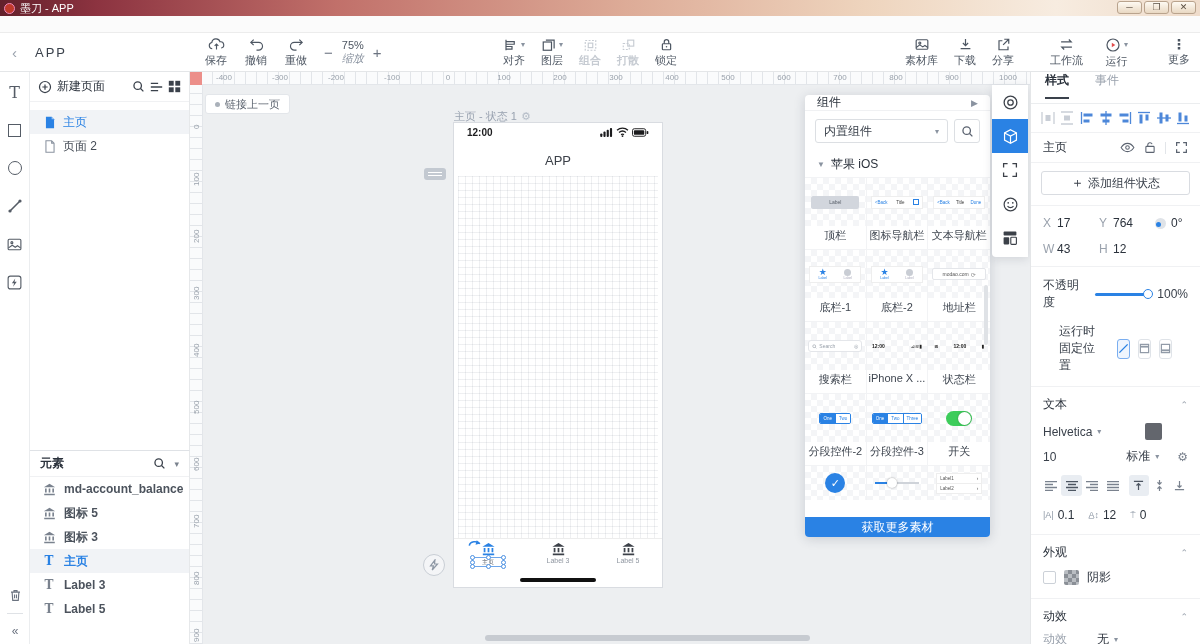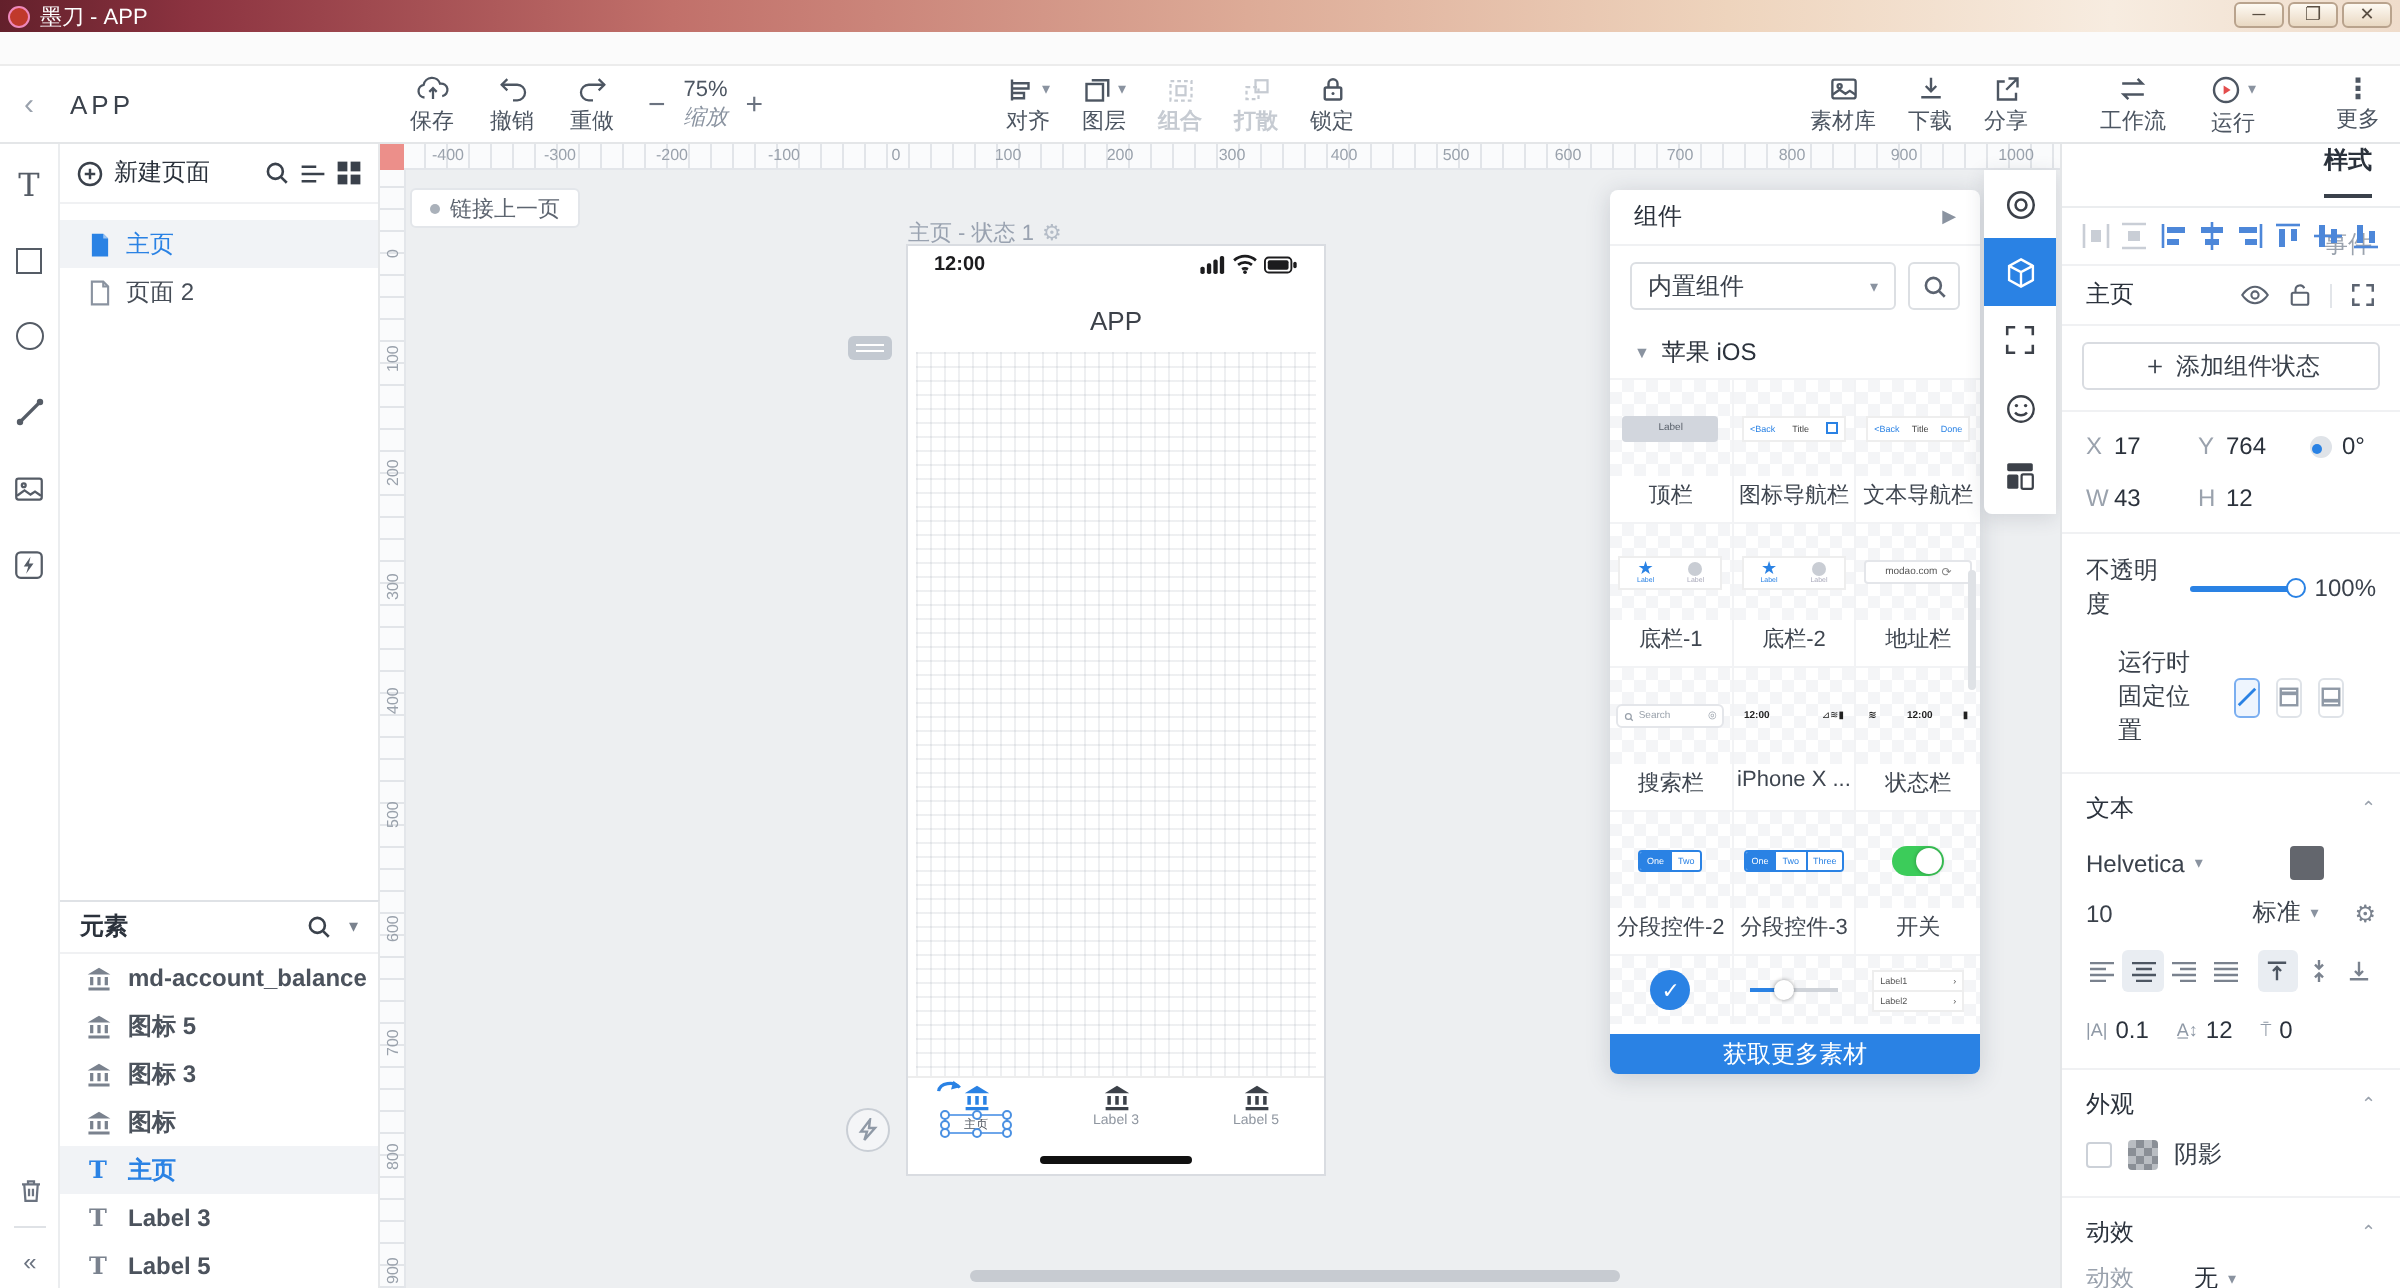--- a/index.html
+++ b/index.html
@@ -100,21 +100,21 @@
   #comment-ic { position:absolute; left:234px; top:96px; width:22px; height:12px; background:#c3c9d1; border-radius:3px;
     display:flex; flex-direction:column; justify-content:center; gap:2px; padding:0 4px; }
   #comment-ic i { display:block; height:1px; background:#fff; }
   #flash-badge { position:absolute; left:233px; top:482px; width:22px; height:22px; border-radius:50%; background:#f4f5f7; border:1px solid #c9ced5;
     display:flex; align-items:center; justify-content:center; }
   #hscroll { position:absolute; left:295px; top:563px; width:325px; height:6px; border-radius:3px; background:#c7cbd1; }
 
   
   #comp { position:absolute; left:805px; top:95px; width:185px; height:442px; background:#fff; border-radius:4px;
     box-shadow:0 2px 12px rgba(40,50,70,.18); overflow:hidden; }
-  #comp-head { height:28px; display:flex; align-items:center; padding:0 12px; font-size:12px; color:#2b323c; border-bottom:1px solid #f0f1f3; }
+  #comp-head { height:16px; display:flex; align-items:center; padding:0 12px; font-size:12px; color:#2b323c; border-bottom:1px solid #f0f1f3; }
   #comp-head .grow { flex:1; }
   #comp-head .arr { color:#8a93a0; font-size:9px; }
   #comp-filter { display:flex; align-items:center; gap:6px; padding:8px 10px; }
   #lib-select { flex:1; height:24px; border:1px solid #dcdfe3; border-radius:3px; display:flex; align-items:center; padding:0 8px;
     font-size:12px; color:#3a414b; }
   #lib-select .grow { flex:1; }
   #comp-search { width:26px; height:24px; border:1px solid #dcdfe3; border-radius:3px; display:flex; align-items:center; justify-content:center; color:#5b6370; }
   #comp-section { display:flex; align-items:center; gap:6px; padding:5px 12px 4px; font-size:12px; color:#2b323c; }
   #comp-section .tri { font-size:8px; color:#8a93a0; }
   #comp-grid { display:grid; grid-template-columns:1fr 1fr 1fr; }
@@ -162,21 +162,21 @@
   #comp-scroll { position:absolute; right:2px; top:190px; width:4px; height:60px; border-radius:2px; background:#dfe2e6; }
 
   
   #iconstrip { position:absolute; left:992px; top:85px; width:36px; height:172px; background:#fff; border-radius:0 0 0 4px;
     box-shadow:0 2px 10px rgba(40,50,70,.14); display:flex; flex-direction:column; align-items:center; }
   .isbtn { width:36px; height:34px; display:flex; align-items:center; justify-content:center; color:#3c4149; }
   .isbtn.active { background:#2a82e4; color:#fff; }
 
   
   #inspector { position:absolute; left:1030px; top:72px; width:170px; height:572px; background:#fff; border-left:1px solid #e4e6e8; font-size:12px; color:#3a414b; }
-  #insp-tabs { height:32px; display:flex; align-items:flex-end; gap:16px; padding:0 14px; border-bottom:1px solid #ebedef;flex-direction:column; }
+  #insp-tabs { height:32px; display:flex; align-items:flex-start; gap:26px; padding:0 14px; border-bottom:1px solid #ebedef; }
   #insp-tabs .itab { padding-bottom:8px; color:#9aa2ad; }
   #insp-tabs .itab.on { color:#2b323c; font-weight:bold; border-bottom:2px solid #3a414b; margin-bottom:-1px; }
   #align-row { height:29px; display:flex; align-items:center; justify-content:space-between; padding:0 10px; border-bottom:1px solid #f0f1f3; }
   #name-row { height:30px; display:flex; align-items:center; padding:0 12px; border-bottom:1px solid #f0f1f3; }
   #name-row .grow { flex:1; }
   #name-row .nic { color:#5b6370; margin-left:9px; display:flex; }
   #name-row .vline { width:1px; height:12px; background:#e2e5e9; margin-left:9px; }
   #addstate-wrap { padding:8px 10px 10px; border-bottom:1px solid #f0f1f3; }
   #addstate { height:24px; border:1px solid #d9dce1; border-radius:3px; display:flex; align-items:center; justify-content:center; gap:4px; color:#3a414b; }
   #geom { padding:10px 12px 8px; border-bottom:1px solid #f0f1f3; }
@@ -484,28 +484,20 @@
     <span>图标 5</span>
   </div>
   <div class="erow">
     <span class="eic">
         <svg width="13" height="13" viewBox="0 0 16 16" fill="currentColor">
           <path d="M8 1l7 4.3H1zM2.5 6.8h2v5h-2zM7 6.8h2v5H7zM11.5 6.8h2v5h-2zM1.5 13.2h13V15h-13z"></path>
         </svg>
       </span>
     <span>图标 3</span>
   </div>
-  <div class="erow">
-    <span class="eic">
-        <svg width="13" height="13" viewBox="0 0 16 16" fill="currentColor">
-          <path d="M8 1l7 4.3H1zM2.5 6.8h2v5h-2zM7 6.8h2v5H7zM11.5 6.8h2v5h-2zM1.5 13.2h13V15h-13z"></path>
-        </svg>
-      </span>
-    <span>图标</span>
-  </div>
   <div class="erow sel">
     <span class="eic tT">T</span>
     <span>主页</span>
   </div>
   <div class="erow">
     <span class="eic tT">T</span>
     <span>Label 3</span>
   </div>
   <div class="erow">
     <span class="eic tT">T</span>

